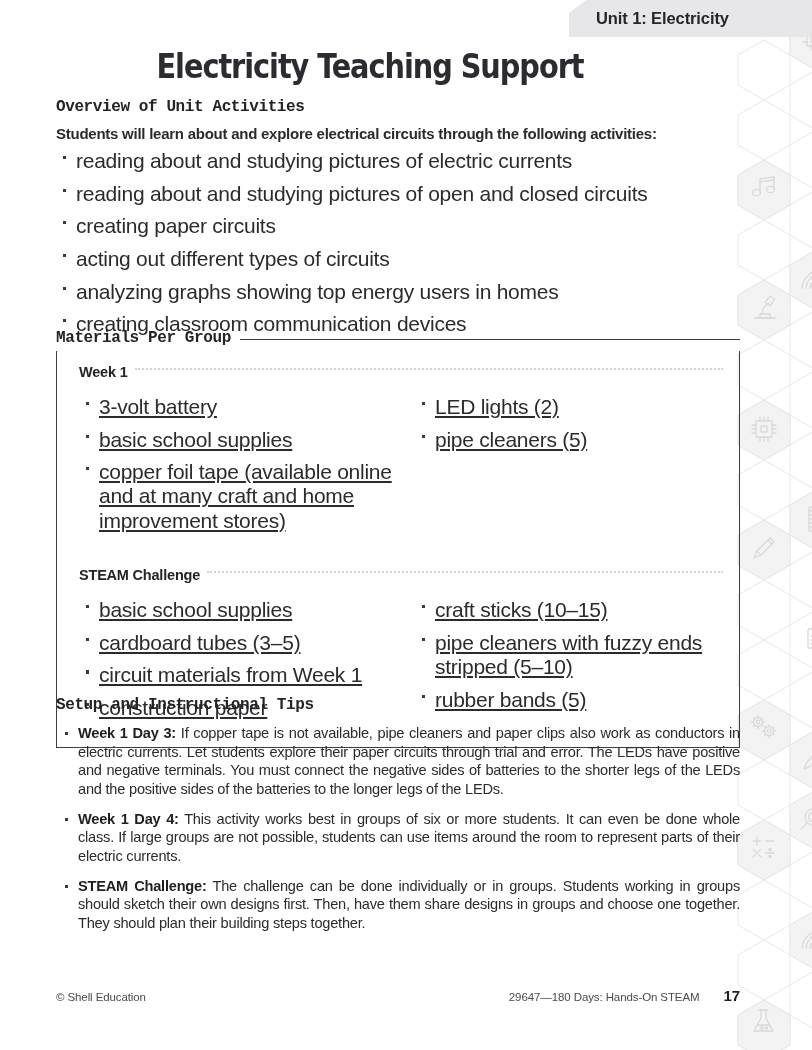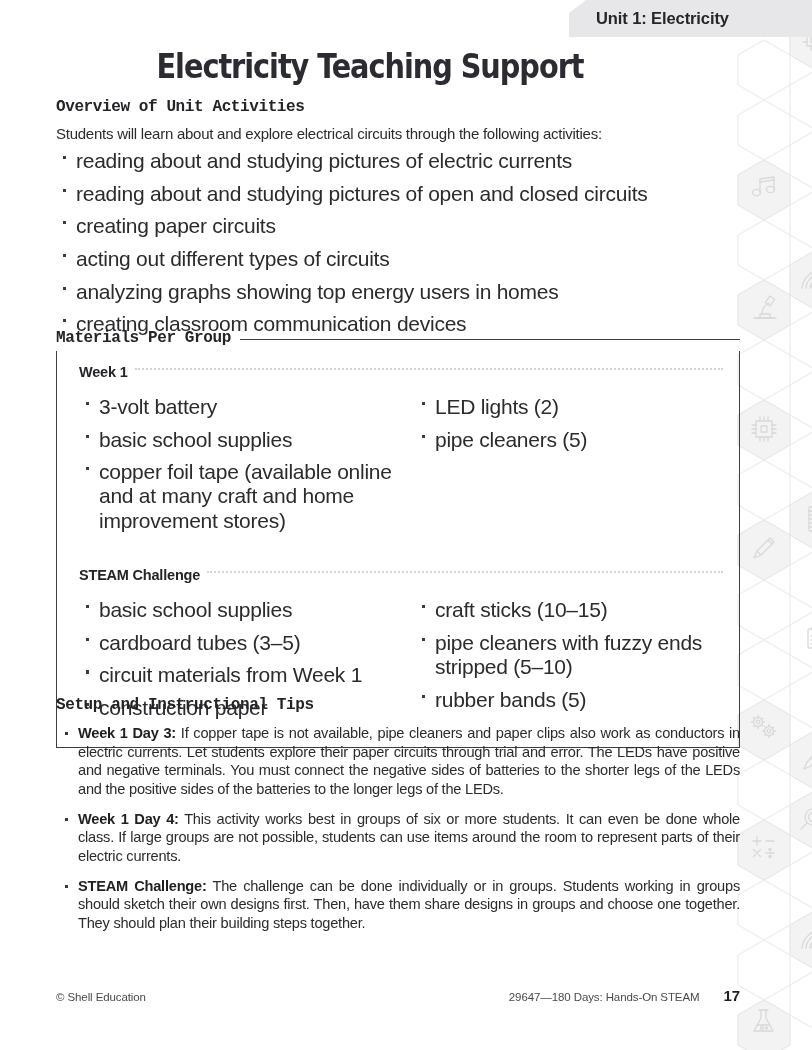--- a/index.html
+++ b/index.html
@@ -88,20 +88,21 @@
     color: #242428;
     font-family: Liberation Mono, monospace;
     font-stretch: condensed;
   }
 
   .intro-line {
     font-size: 15px;
     margin-top: 9px;
     letter-spacing: -0.25px;
     color: #2b2b2e;
+    font-weight: bold;
   }
 
   
   ul.bullets {
     list-style: none;
     margin-top: 7px;
   }
   ul.bullets > li {
     position: relative;
     padding-left: 20px;
@@ -167,21 +168,21 @@
     flex: 1;
     margin-left: 7px;
     border-bottom: 2.3px dotted #d3d3d8;
     transform: translateY(-3px);
   }
 
   .two-col {
     display: flex;
     margin-top: 8px;
   }
-  .two-col .col { width: 50%; }
+  .two-col .col { width: 50%; text-decoration: underline; }
   .two-col .col.right { padding-left: 14px; }
 
   .mat-list > li {
     font-size: 14.6px;
     margin-bottom: 10px;
   }
 
   .steam-block { margin-top: 26px; }
 
   

